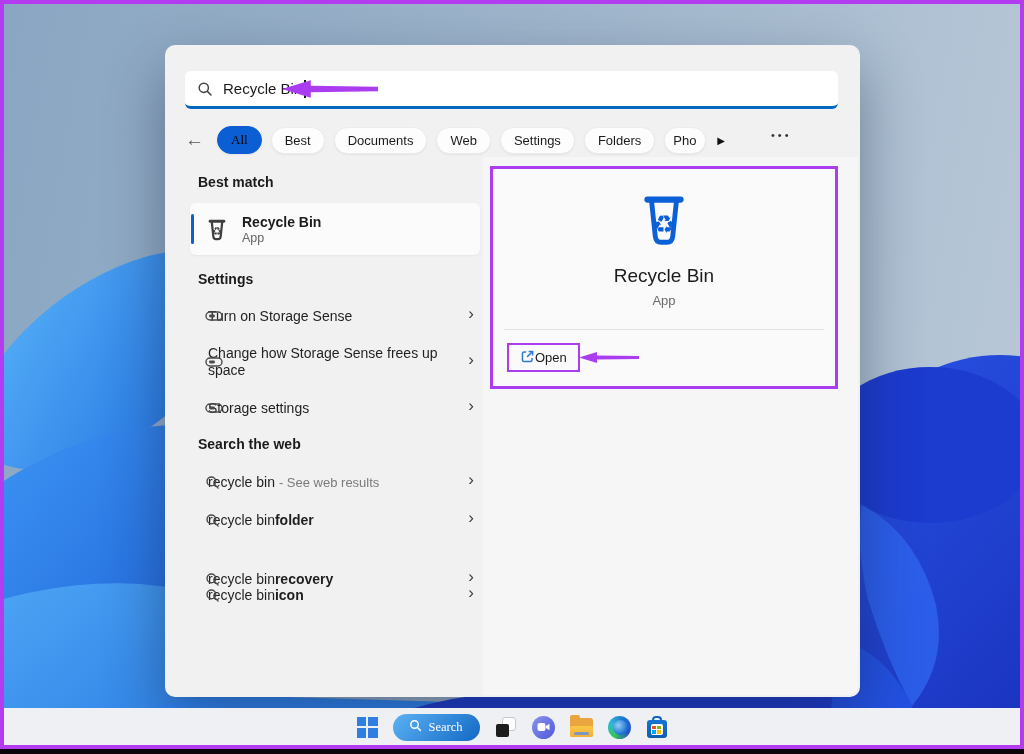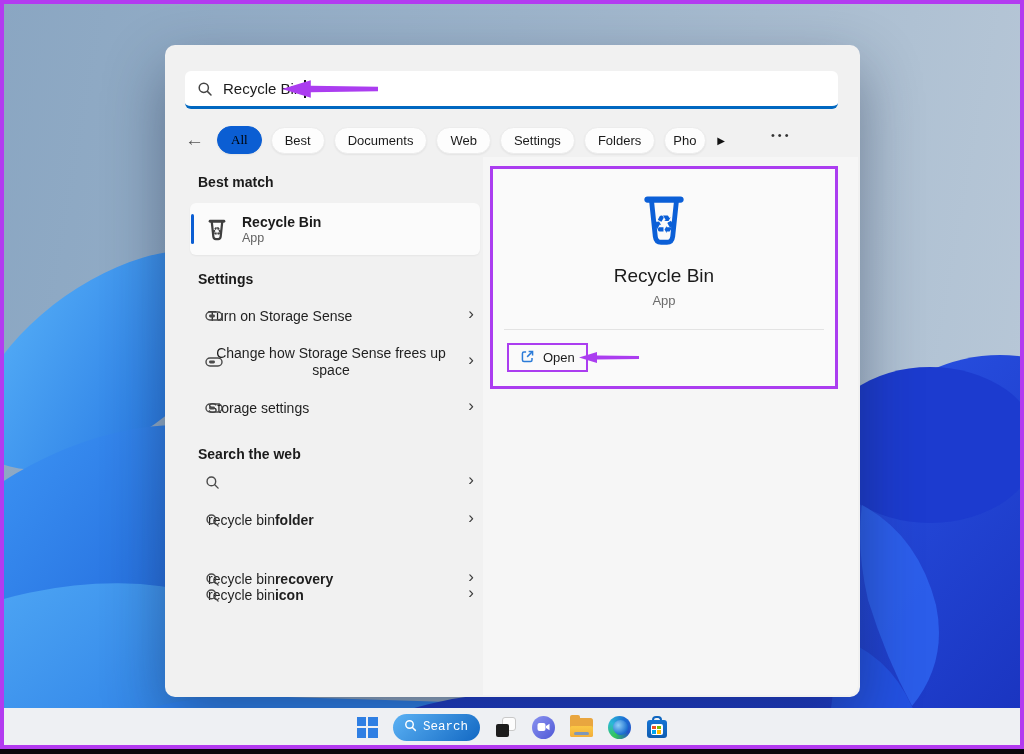--- a/index.html
+++ b/index.html
@@ -31,34 +31,34 @@
   .tab.active { background:#0b5ed3; border-color:#0b5ed3; color:#000000;font-family:Liberation Serif, serif; }
   .tab.clipped { width:42px; overflow:hidden; padding:5px 8px; text-align:left; }
   .overflow { font-size:10px; color:#111; margin-left:2px; }
   .more-dots { position:absolute; left:606px; top:84px; font-size:11px; letter-spacing:3px; color:#333; }
 
   .right-region { position:absolute; left:318px; top:112px; width:375px; height:538px; background:#f6f6f6; border-radius:0 0 9px 0; }
 
   .col-header { position:absolute; left:33px; font-size:14px; font-weight:700; color:#1b1b1b; }
   .h-best { top:129px; }
   .h-settings { top:226px; }
-  .h-web { top:401px; }
+  .h-web { top:391px; }
 
   .best-card { position:absolute; left:25px; top:158px; width:290px; height:52px; background:#fbfbfb; border-radius:6px; box-shadow:0 1px 2px rgba(0,0,0,.05); display:flex; align-items:center; }
   .accent-bar { position:absolute; left:1px; top:11px; width:3px; height:30px; background:#0b5ed3; border-radius:2px; }
   .bc-text { margin-left:12px; }
   .bc-title { font-size:14px; font-weight:700; color:#1b1b1b; }
   .bc-sub { font-size:12.5px; color:#636363; margin-top:1px; }
 
   .row { position:absolute; left:20px; width:295px; display:flex; align-items:center; }
   .row-text { margin-left:23px; font-size:14px; color:#1f1f1f; line-height:17px; padding-right:26px; }
   .row .ric { position:absolute; left:20px; display:flex; }
   .chev { position:absolute; right:6px; font-size:17px; color:#3f3f3f; top:50%; transform:translateY(-58%); }
   .sr1 { top:252px; height:38px; }
-  .sr2 { top:290px; height:54px;text-align:center; }
+  .sr2 { top:290px; height:54px; }
   .sr3 { top:344px; height:38px; }
   .wr1 { top:418px; height:38px; }
   .wr2 { top:456px; height:38px; }
   .wr3 { top:515px; height:38px; }
   .wr4 { top:531px; height:38px;text-align:center; }
   .wb { font-weight:700; margin-left:0; }
   .wn { color:#7a7a7a; font-size:13px; margin-left:4px; }
 
   
   .bin-icon { position:relative; display:inline-block; }
@@ -67,29 +67,29 @@
   .bin-small .glyph { top:9px; font-size:11px; color:#3f3f3f; }
   .bin-big { width:62px; height:62px; }
   .bin-big .glyph { top:23px; font-size:25px; color:#0b5fd7; }
 
   
   .preview-box { position:absolute; left:325px; top:121px; width:348px; height:223px; border:3px solid #ab3df0; background:#fafafa; }
   .pv-iconwrap { position:absolute; left:50%; transform:translateX(-50%); top:18px; }
   .pv-title { position:absolute; left:0; right:0; top:96px; text-align:center; font-size:19px; color:#1b1b1b; }
   .pv-sub { position:absolute; left:0; right:0; top:124px; text-align:center; font-size:13px; color:#6b6b6b; }
   .pv-divider { position:absolute; left:11px; right:11px; top:160px; height:1px; background:#e3e3e3; }
-  .open-box { position:absolute; left:14px; top:174px; height:29px; border:2px solid #ab3df0; display:inline-flex; align-items:center; gap:8px; padding:0 11px; background:transparent; font-family:inherit; font-size:13px; color:#1b1b1b; }
+  .open-box { position:absolute; left:14px; top:174px; height:29px; border:2px solid #ab3df0; display:inline-flex; align-items:center; gap:0; padding:0 11px; background:transparent; font-family:inherit; font-size:13px; color:#1b1b1b; }
   .arrow-open { left:86px; top:180px; width:60px; height:17px; }
 
   
   .taskbar { position:absolute; left:0; right:0; top:708px; height:38px; background:#eef0f3; z-index:8; display:flex; justify-content:center; align-items:center; }
   .tb-icons { display:flex; align-items:center; gap:15px; }
   .winlogo { width:21px; height:21px; display:grid; grid-template-columns:1fr 1fr; grid-template-rows:1fr 1fr; gap:2px; }
   .winlogo span { background:#2f7fe3; }
-  .search-pill { height:27px; width:87px; border-radius:999px; background:linear-gradient(135deg,#5cb2f4,#1268c3); display:flex; align-items:center; justify-content:center; gap:6px; color:#fff; font-size:12.5px; border:none; font-family:Liberation Mono, monospace; }
+  .search-pill { height:27px; width:87px; border-radius:999px; background:linear-gradient(135deg,#5cb2f4,#1268c3); display:flex; align-items:center; justify-content:center; gap:6px; color:#fff; font-size:12.5px; border:none; font-family:Liberation Serif, serif; }
   .taskview { position:relative; width:22px; height:22px; }
   .taskview .tv-back { position:absolute; right:1px; top:1px; width:14px; height:14px; background:#fdfdfd; border:1.5px solid #c9c9c9; border-radius:3px; }
   .taskview .tv-front { position:absolute; left:1px; bottom:1px; width:13px; height:13px; background:#1d1d1d; border-radius:2px; }
   .chat { width:23px; height:23px; border-radius:50%; background:linear-gradient(135deg,#8a93f0,#4f58d6); display:flex; align-items:center; justify-content:center; }
   .folder { position:relative; width:23px; height:19px; }
   .folder .f-back { position:absolute; inset:0; background:#e9a63f; border-radius:2.5px; }
   .folder .f-tab { position:absolute; left:0; top:-3px; width:10px; height:6px; background:#e9a63f; border-radius:2px 2px 0 0; }
   .folder .f-front { position:absolute; left:0; right:0; bottom:0; height:11px; background:linear-gradient(180deg,#fbc844,#f2ae3c); border-radius:2px; }
   .folder .f-strip { position:absolute; left:4px; right:4px; bottom:2px; height:3px; background:#7e97ba; border-radius:1.5px; }
   .edge { position:relative; width:23px; height:23px; border-radius:50%; background:conic-gradient(from 210deg,#35c75a,#2bb8d8,#1c6fd4,#2553c8,#35c75a); overflow:hidden; }
@@ -225,20 +225,21 @@
 
     <div class="col-header h-web">Search the web</div>
 
     <div class="row wr1">
       <span class="ric">
         <svg width="15" height="15" viewBox="0 0 16 16" fill="none" stroke="#4a4a4a" stroke-width="1.5">
             <circle cx="6.8" cy="6.8" r="4.6"></circle>
             <path d="M10.4 10.4 L14 14" stroke-linecap="round"></path>
           </svg>
       </span>
+      <span class="row-text"><span>recycle bin</span><span class="wb"></span><span class="wn">- See web results</span></span>
       <span class="chev">›</span>
     </div>
 
     <div class="row wr2">
       <span class="ric">
         <svg width="15" height="15" viewBox="0 0 16 16" fill="none" stroke="#4a4a4a" stroke-width="1.5">
             <circle cx="6.8" cy="6.8" r="4.6"></circle>
             <path d="M10.4 10.4 L14 14" stroke-linecap="round"></path>
           </svg>
       </span>

